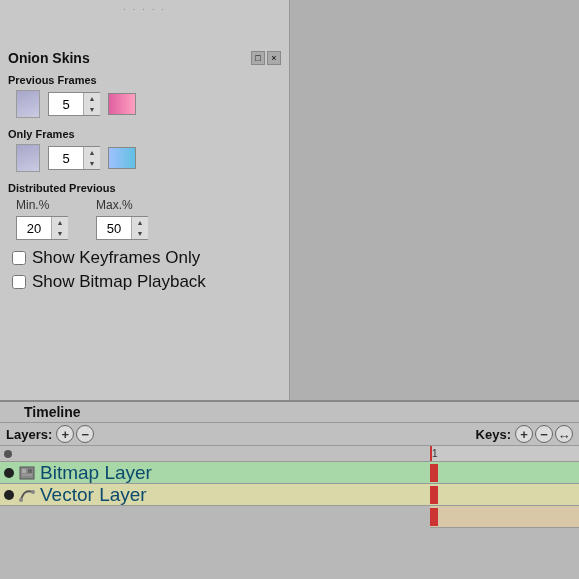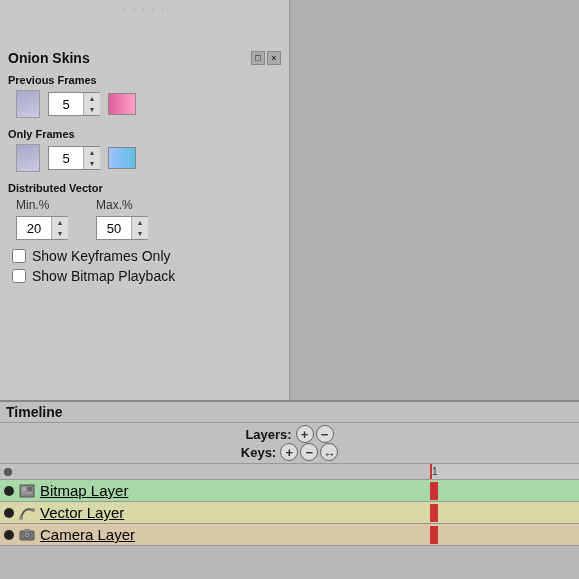--- a/index.html
+++ b/index.html
@@ -168,40 +168,40 @@
       padding-left: 4px;
     }
 
     .checkbox-row input[type="checkbox"] {
       width: 14px;
       height: 14px;
       cursor: pointer;
     }
 
     .checkbox-label {
-      font-size: 14px;
+      font-size: 17px;
       color: #111;
     }
 
     
     .canvas-area {
       flex: 1;
       background: #b0b0b0;
       min-height: 400px;
     }
 
     
     .timeline-section {
       background: #b8b8b8;
       border-top: 2px solid #888;
       flex: 1;
     }
 
     .timeline-header {
-      padding: 2px 6px;
+      padding: 2px 24px;
       font-size: 14px;
       font-weight: bold;
       color: #111;
       background: #c0c0c0;
       border-bottom: 1px solid #999;
     }
 
     .layers-label {
       font-size: 13px;
       font-weight: bold;
@@ -279,23 +279,22 @@
       width: 18px;
       height: 16px;
       flex-shrink: 0;
       display: flex;
       align-items: center;
       justify-content: center;
       font-size: 11px;
     }
 
     .layer-name {
-      font-size: 15px;
-      color: #000000;
-      text-decoration: underline;
+      font-size: 19px;
+      color: #0c4a6e;
     }
 
     
     .keys-column {
       display: flex;
       flex-direction: column;
     }
 
     .key-row {
       height: 22px;
@@ -343,21 +342,21 @@
       text-align: center;
       font-size: 9px;
       color: #888;
       margin-bottom: 2px;
       letter-spacing: 2px;
     }
 
     
     .timeline-toolbar-row {
       display: flex;
-      flex-direction: column;
+      flex-direction: row;
       align-items: center;
       justify-content: space-between;
       background: #c0c0c0;
       padding: 2px 6px;
       border-bottom: 1px solid #999;
     }
 
     .left-toolbar { display: flex; align-items: center; gap: 4px; }
     .right-toolbar { display: flex; align-items: center; gap: 4px; }
   </style>
@@ -398,21 +397,21 @@
         <input class="spinbox-value" type="text" value="5" style="">
         <div class="spinbox-arrows">
           <button class="spin-up">▲</button>
           <button class="spin-down">▼</button>
         </div>
       </div>
       <div class="color-swatch-next"></div>
     </div>
 
     <div class="distributed-section">
-      <div class="section-label">Distributed Vector</div>
+      <div class="section-label">Distributed Previous</div>
       <div class="minmax-row">
         <div class="minmax-group">
           <span class="minmax-label">Min.%</span>
           <div class="spinbox">
             <input class="spinbox-value" type="text" value="20" style="">
             <div class="spinbox-arrows">
               <button class="spin-up">▲</button>
               <button class="spin-down">▼</button>
             </div>
           </div>
@@ -495,32 +494,20 @@
         <div class="layer-icon">
           <svg width="16" height="14" viewBox="0 0 16 14">
             <path d="M2 12 C4 4, 8 2, 14 4" fill="none" stroke="#555" stroke-width="2"></path>
             <circle cx="2" cy="12" r="2" fill="#888"></circle>
             <circle cx="14" cy="4" r="2" fill="#888"></circle>
           </svg>
         </div>
         <span class="layer-name">Vector Layer</span>
       </div>
 
-      <div class="layer-row layer-row-3">
-        <div class="layer-row-dot"></div>
-        <div class="layer-icon">
-          <svg width="16" height="14" viewBox="0 0 16 14">
-            <rect x="1" y="3" width="14" height="9" rx="1" fill="#777" stroke="#555" stroke-width="1"></rect>
-            <circle cx="8" cy="7" r="3" fill="#aaa" stroke="#555" stroke-width="1"></circle>
-            <circle cx="8" cy="7" r="1.5" fill="#666"></circle>
-            <rect x="5" y="1" width="6" height="3" rx="1" fill="#888"></rect>
-          </svg>
-        </div>
-        <span class="layer-name">Camera Layer</span>
-      </div>
     </div>
 
     <div class="keys-area">
       <div class="keys-column">
 
         <div class="timeline-ruler">
           <div class="ruler-marker" style="left:0;"></div>
           <span class="ruler-number" style="left:2px;">1</span>
         </div>
 

